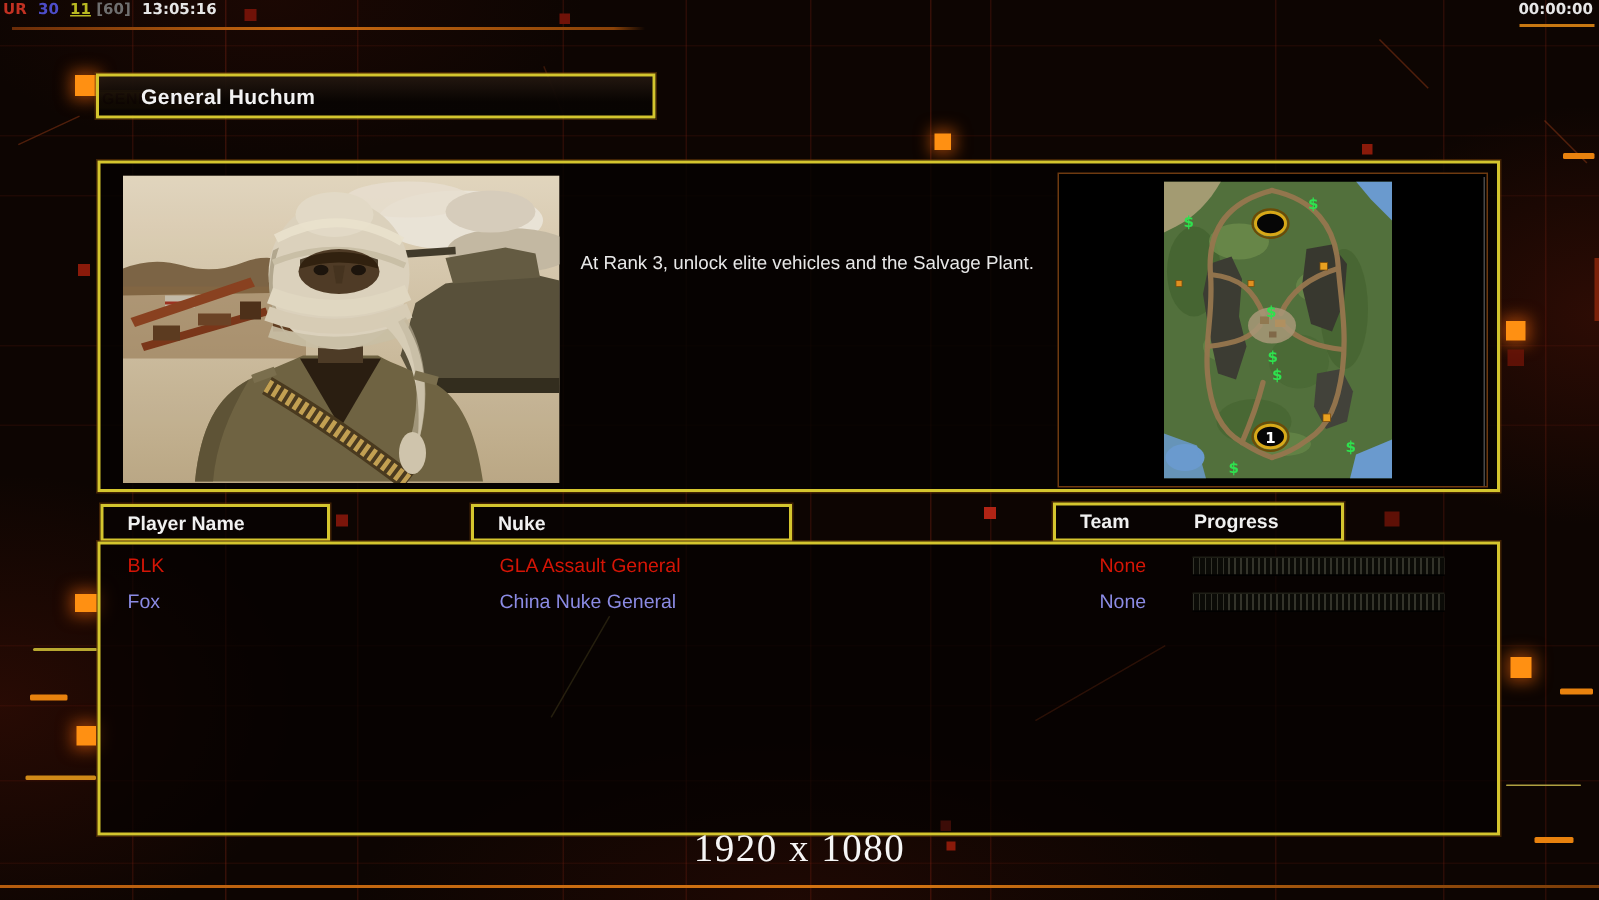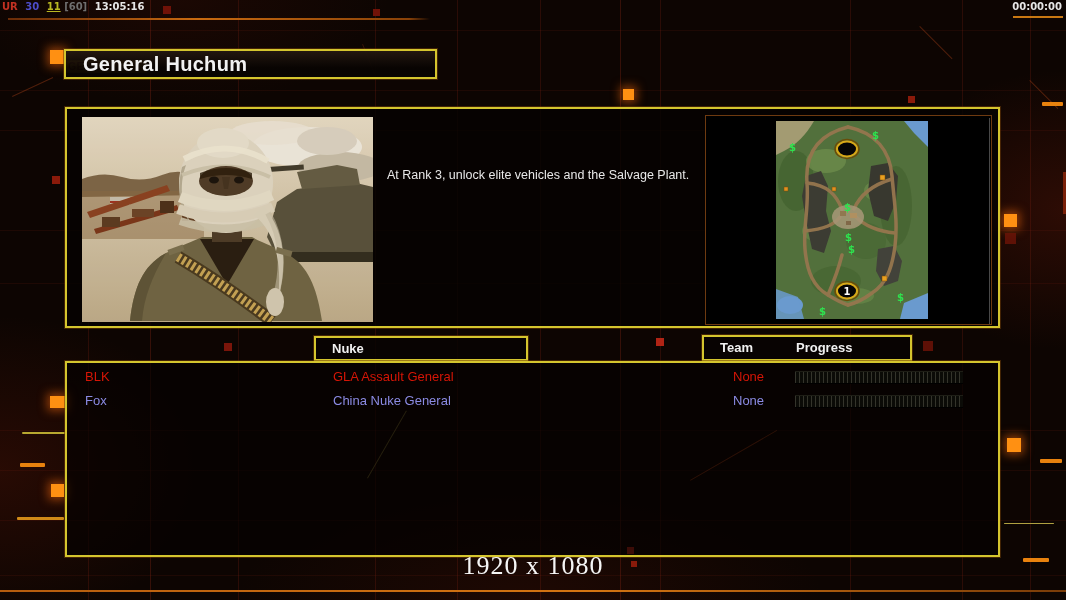--- a/index.html
+++ b/index.html
@@ -31,21 +31,21 @@
   #status-right{position:absolute;right:4px;top:1px;font-family:"DejaVu Sans",sans-serif;
     font-size:10px;font-weight:bold;color:#e6e6e6;}
 
   
   #general-tab{position:absolute;left:65px;top:36px;width:82px;height:13px;
     background:linear-gradient(180deg,#f2a90e,#c67d06);border:1px solid #9a6a00;
     font-size:10.5px;font-weight:bold;color:#7c1402;line-height:11px;padding-left:2px;letter-spacing:.4px;margin-top:24px;}
   #title-box{position:absolute;left:64px;top:49px;width:373px;height:30px;
     border:2px solid #d4c52e;box-shadow:0 0 0 1px rgba(110,60,8,.55);
     background:linear-gradient(180deg,rgba(36,24,16,.95),rgba(8,4,2,.96) 65%);}
-  #title-text{padding-left:17px;line-height:26px;font-size:20px;font-weight:600;
+  #title-text{padding-left:28px;line-height:26px;font-size:14px;font-weight:600;
     color:#f2f2f2;letter-spacing:.3px;}
 
   
   #main-panel{position:absolute;left:65px;top:107px;width:935px;height:221px;
     border:2px solid #d4c52e;box-shadow:0 0 0 1px rgba(110,60,8,.55);background:rgba(5,2,1,.82);}
   #portrait{position:absolute;left:15px;top:8px;width:291px;height:205px;background:#241c10;}
   #briefing{position:absolute;left:320px;top:58px;width:318px;color:#e8e8e8;
     font-size:12.5px;line-height:1.28;}
   #briefing p{margin:0 0 13px 0;}
   #minimap-box{position:absolute;left:638px;top:6px;width:287px;height:210px;background:#000;
@@ -53,21 +53,21 @@
   #minimap-box .gray-edge{position:absolute;left:283px;top:2px;width:1px;height:206px;
     background:rgba(190,190,190,.38);}
   #minimap-svg{position:absolute;left:70px;top:5px;}
 
   
   .hbox{position:absolute;border:2px solid #d4c52e;box-shadow:0 0 0 1px rgba(110,60,8,.55);
     background:rgba(8,4,2,.85);color:#f0f0f0;font-weight:bold;font-size:13px;}
   .hbox .hlabel{position:absolute;top:0;line-height:21px;}
   #hb-name{left:67px;top:336px;width:153px;height:25px;}
   #hb-army{left:314px;top:336px;width:214px;height:25px;}
-  #hb-team{left:702px;top:335px;width:210px;height:26px;}
+  #hb-team{left:702px;top:335px;width:194px;height:26px;}
 
   
   #players-panel{position:absolute;left:65px;top:361px;width:935px;height:196px;
     border:2px solid #d4c52e;box-shadow:0 0 0 1px rgba(110,60,8,.55);background:rgba(5,2,1,.68);}
   .prow{position:absolute;left:0;width:100%;height:20px;font-size:13px;}
   .prow span{position:absolute;top:0;line-height:16px;}
   .cell-name{left:18px;}
   .cell-army{left:266px;}
   .cell-team{left:666px;}
   .pbar{position:absolute;left:728px;top:2px;width:168px;height:13px;
@@ -270,20 +270,23 @@
         </g>
         <g>
           <ellipse cx="71" cy="170" rx="12" ry="9.5" fill="none" stroke="#6a4c08" stroke-width="1.5"></ellipse>
           <ellipse cx="71" cy="170" rx="10" ry="7.5" fill="#060606" stroke="#d8a818" stroke-width="2"></ellipse>
           <text x="71" y="174" text-anchor="middle" font-family="DejaVu Sans, sans-serif" font-size="10" font-weight="bold" fill="#ffffff">1</text>
         </g>
       </svg>
     </div>
   </div>
 
+  <div class="hbox" id="hb-name">
+    <span class="hlabel" style="left:16px">Player Name</span>
+  </div>
   <div class="hbox" id="hb-army">
     <span class="hlabel" style="left:16px">Nuke</span>
   </div>
   <div class="hbox" id="hb-team">
     <span class="hlabel" style="left:16px">Team</span>
     <span class="hlabel" style="left:92px">Progress</span>
   </div>
 
   <div id="players-panel">
     <div class="prow" style="top:6px">

